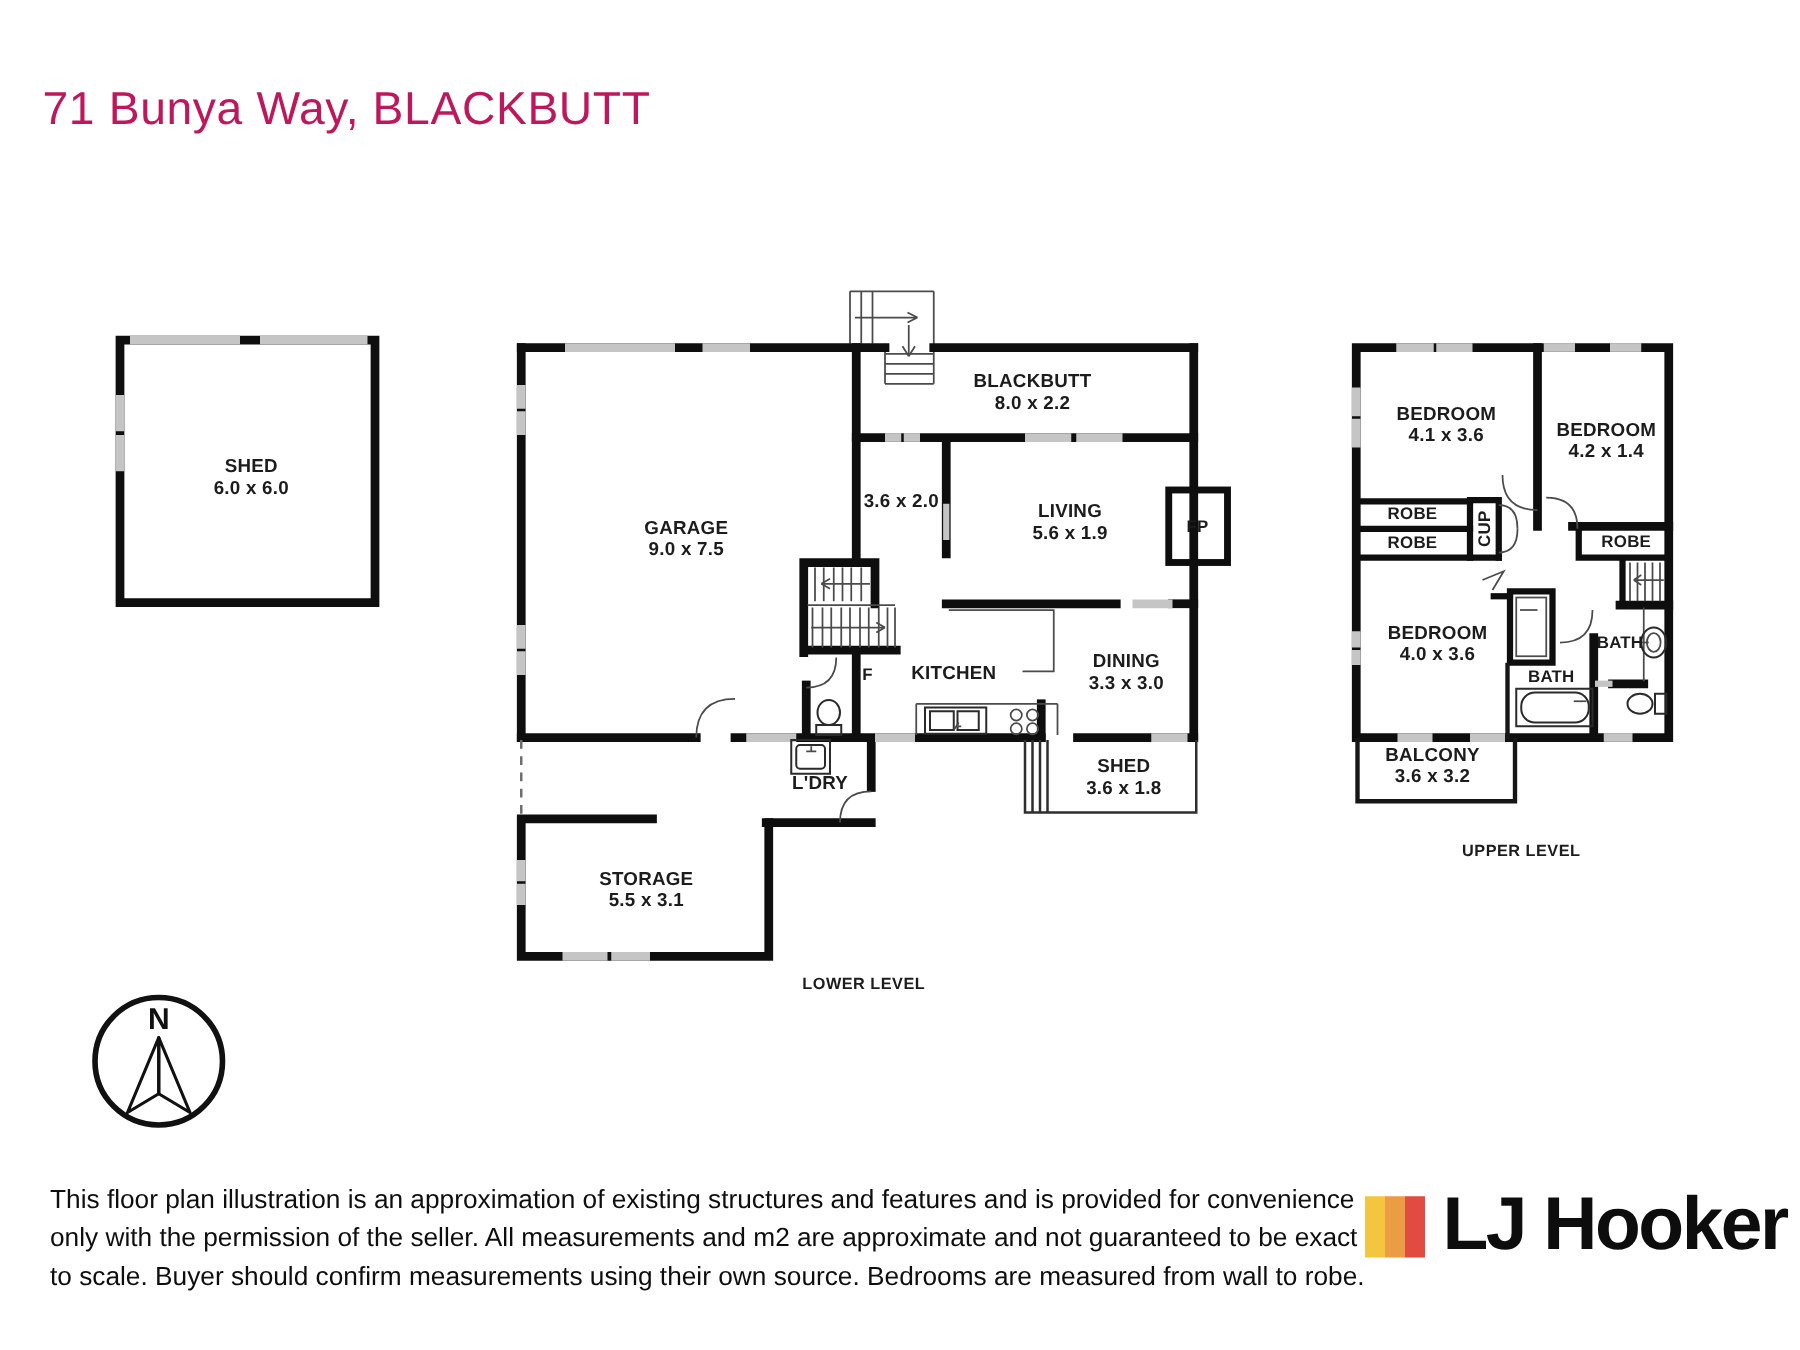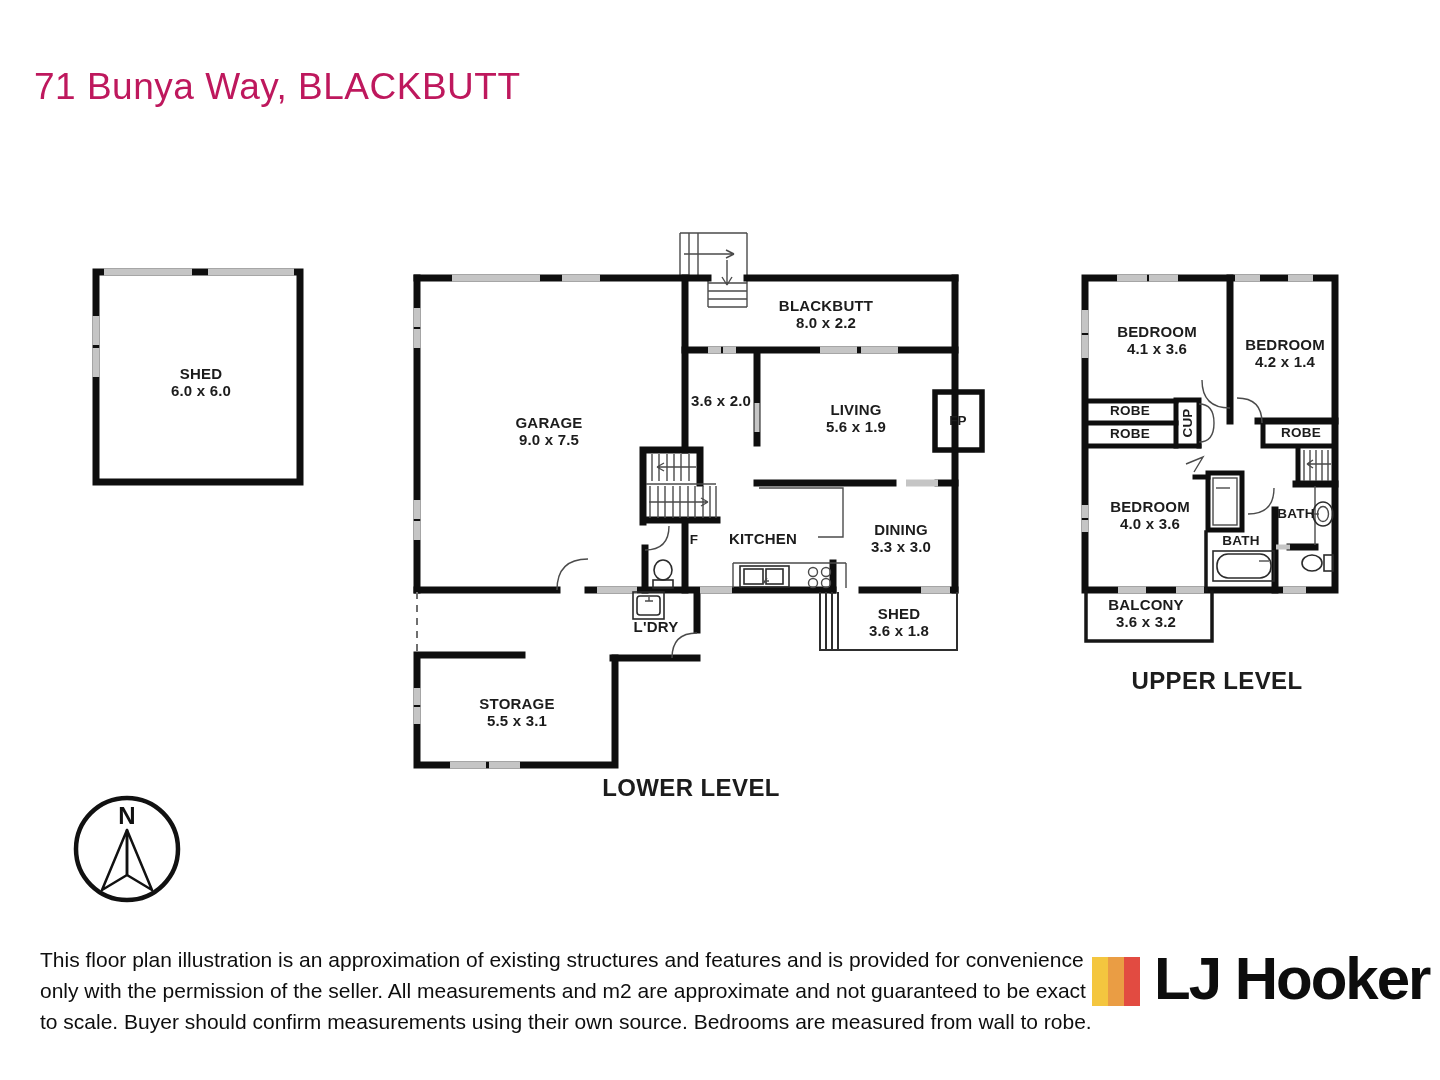--- a/index.html
+++ b/index.html
@@ -18,21 +18,21 @@
   .fix{stroke:#2b2b2b;stroke-width:1.6;fill:#fff;}
   .fixd{fill:#2b2b2b;stroke:none;}
 
   .page-title{position:absolute;left:34px;top:66px;font-size:37px;color:#be185d;
               letter-spacing:.5px;white-space:nowrap;}
   .rlabel{position:absolute;transform:translate(-50%,-50%);text-align:center;
           font-weight:700;color:#1c1c1c;font-size:15px;line-height:1.14;
           letter-spacing:.2px;white-space:nowrap;}
   .rlabel .rdims{font-weight:700;}
   .small{font-size:13.5px;}
-  .level{font-size:24px;letter-spacing:.4px;}
+  .level{font-size:13px;letter-spacing:.4px;}
   .vert{transform:translate(-50%,-50%) rotate(-90deg);}
   .north{position:absolute;transform:translate(-50%,-50%);font-weight:700;
          font-size:24px;color:#111;}
 
   .disclaimer{position:absolute;left:40px;top:944px;color:#0e0e0e;font-size:21px;
               line-height:31px;}
   .logo{position:absolute;left:1092px;top:948px;display:flex;align-items:center;}
   .logo-bars{display:flex;width:48px;height:49px;margin-top:5px;}
   .logo-bars div{width:16px;height:49px;}
   .logo-text{margin-left:14px;font-size:60px;font-weight:700;color:#0d0d0d;

